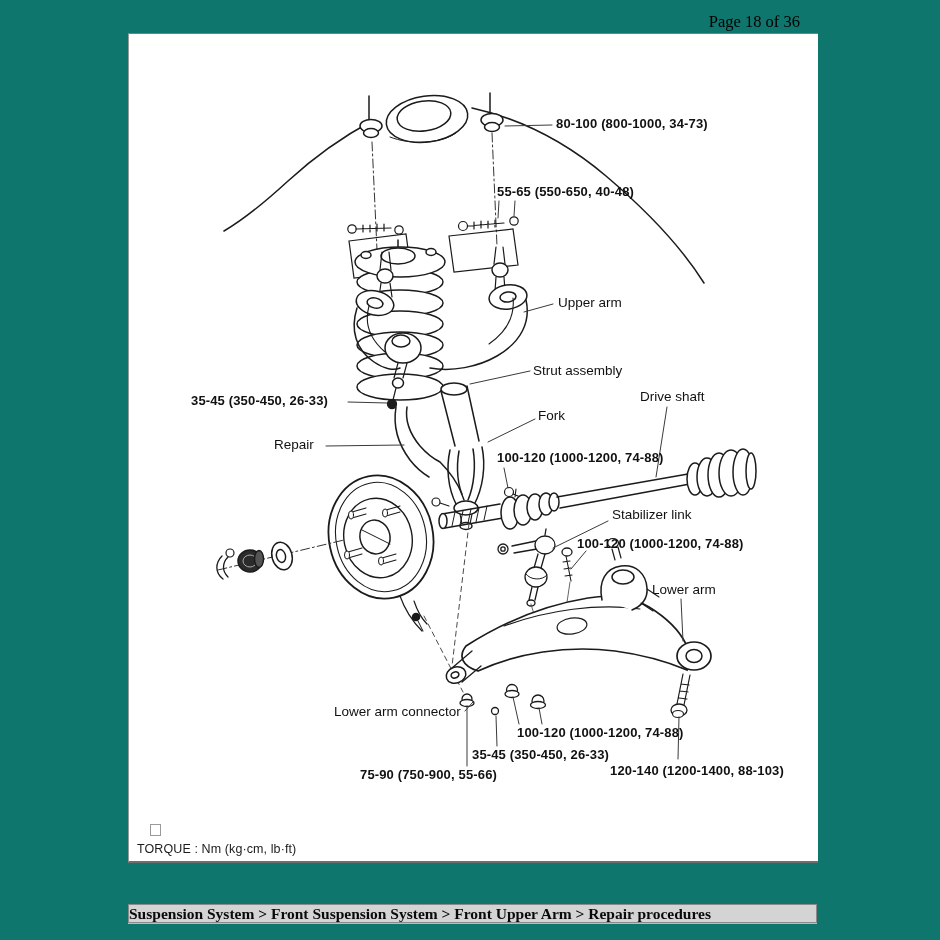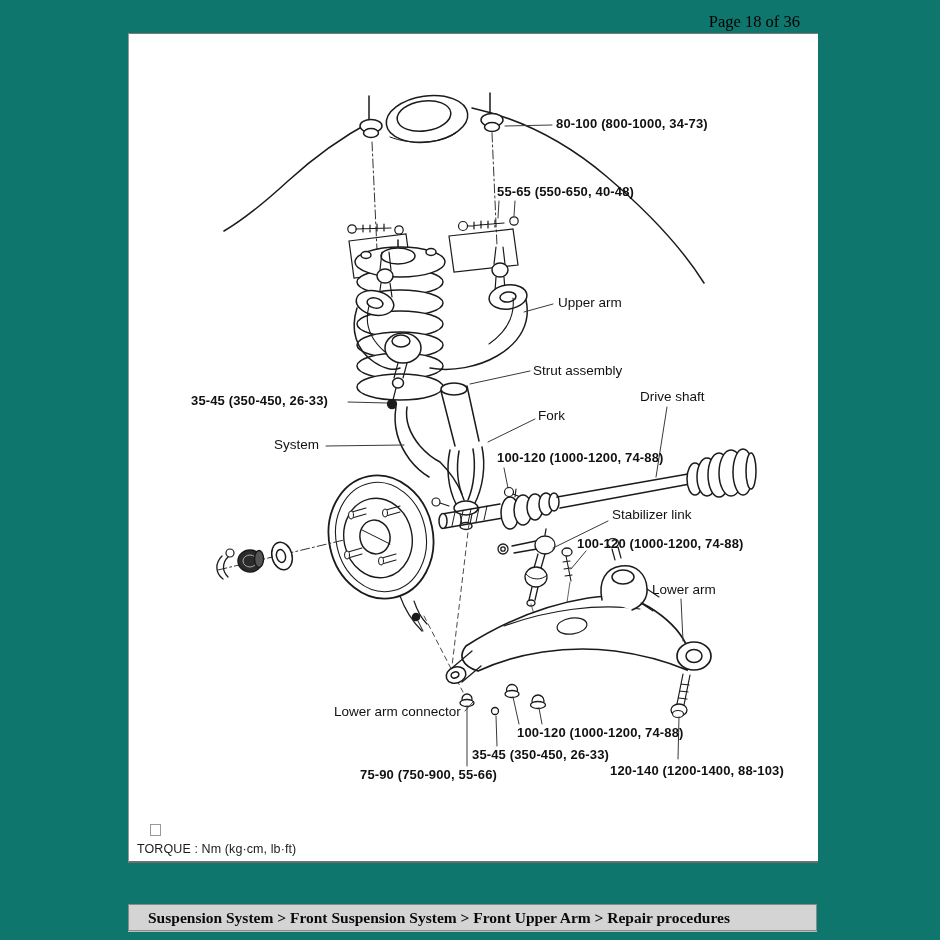--- a/index.html
+++ b/index.html
@@ -17,23 +17,23 @@
         border-top:1px solid var(--panel-border);border-left:1px solid #9a9a9a;
         border-bottom:2px solid #6e6e6e;}
   .diagram-svg{position:absolute;left:0;top:0;width:940px;height:940px;pointer-events:none;}
   .dlabel{position:absolute;white-space:nowrap;color:#111;line-height:1.1;}
   .torque{font-weight:700;font-size:13px;letter-spacing:.15px;}
   .part{font-weight:400;font-size:13.5px;}
   .note-square{position:absolute;left:150px;top:824px;width:9px;height:10px;
         border:1px solid #999;background:#fff;}
   .torque-note{position:absolute;left:137px;top:842px;font-weight:400;font-size:12.5px;
         letter-spacing:.1px;white-space:nowrap;}
-  .breadcrumb-bar{position:absolute;left:128px;top:904px;width:689px;height:27px;
+  .breadcrumb-bar{position:absolute;left:128px;top:904px;width:689px;height:19px;
         background:var(--breadcrumb-bg);border:1px solid var(--breadcrumb-border);
-        box-sizing:border-box;display:flex;align-items:center;padding-left:19px;
+        box-sizing:border-box;display:flex;align-items:center;padding-left:0;
         box-shadow:0 1px 0 #bdbdbd;}
   .breadcrumb-text{font-family:"Liberation Serif",serif;font-weight:700;font-size:15.5px;
         color:#0a0a0a;white-space:nowrap;}
   svg path,svg ellipse,svg circle{vector-effect:non-scaling-stroke;}
 </style>
 </head>
 <body>
 
 <div class="page">
 
@@ -242,21 +242,21 @@
     </g>
   </svg>
 
   <div class="dlabel torque" style="left:556px;top:117px">80-100 (800-1000, 34-73)</div>
   <div class="dlabel torque" style="left:497px;top:185px">55-65 (550-650, 40-48)</div>
   <div class="dlabel part" style="left:558px;top:296px">Upper arm</div>
   <div class="dlabel part" style="left:533px;top:364px">Strut assembly</div>
   <div class="dlabel part" style="left:640px;top:390px">Drive shaft</div>
   <div class="dlabel part" style="left:538px;top:409px">Fork</div>
   <div class="dlabel torque" style="left:191px;top:394px">35-45 (350-450, 26-33)</div>
-  <div class="dlabel part" style="left:274px;top:438px">System</div>
+  <div class="dlabel part" style="left:274px;top:438px">Repair</div>
   <div class="dlabel torque" style="left:497px;top:451px">100-120 (1000-1200, 74-88)</div>
   <div class="dlabel part" style="left:612px;top:508px">Stabilizer link</div>
   <div class="dlabel torque" style="left:577px;top:537px">100-120 (1000-1200, 74-88)</div>
   <div class="dlabel part" style="left:652px;top:583px">Lower arm</div>
   <div class="dlabel part" style="left:334px;top:705px">Lower arm connector</div>
   <div class="dlabel torque" style="left:517px;top:726px">100-120 (1000-1200, 74-88)</div>
   <div class="dlabel torque" style="left:472px;top:748px">35-45 (350-450, 26-33)</div>
   <div class="dlabel torque" style="left:360px;top:768px">75-90 (750-900, 55-66)</div>
   <div class="dlabel torque" style="left:610px;top:764px">120-140 (1200-1400, 88-103)</div>
 

